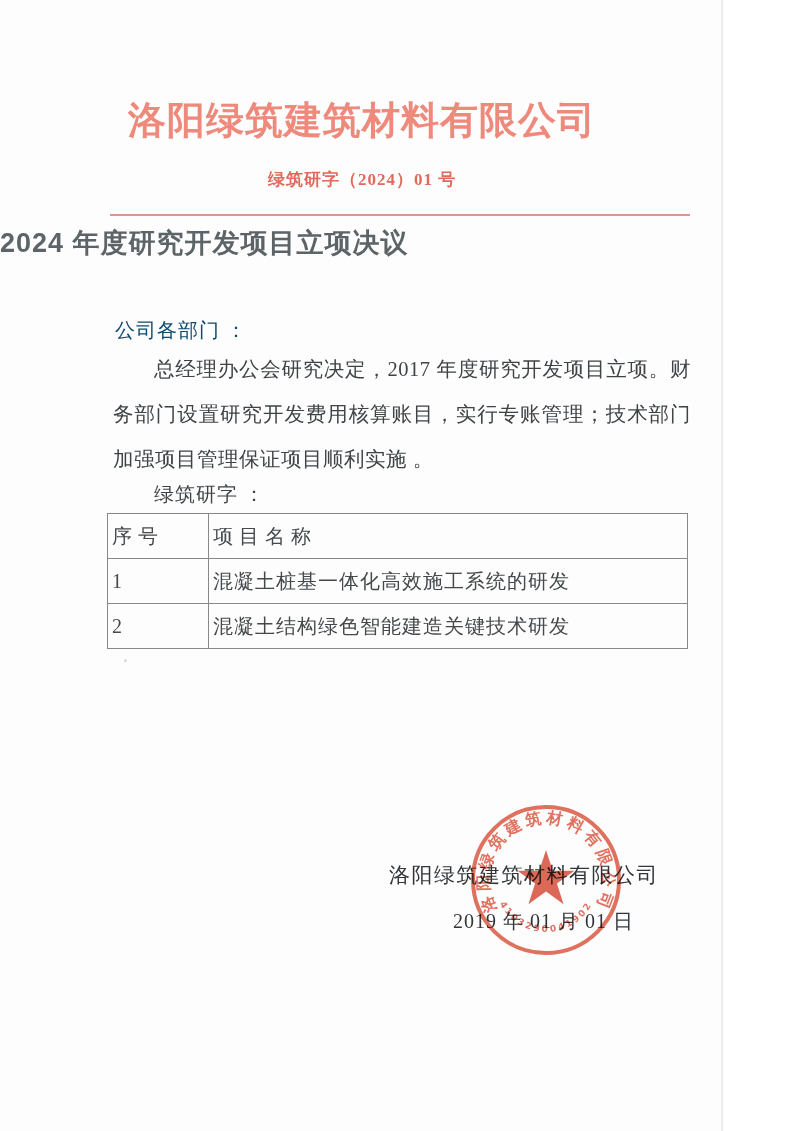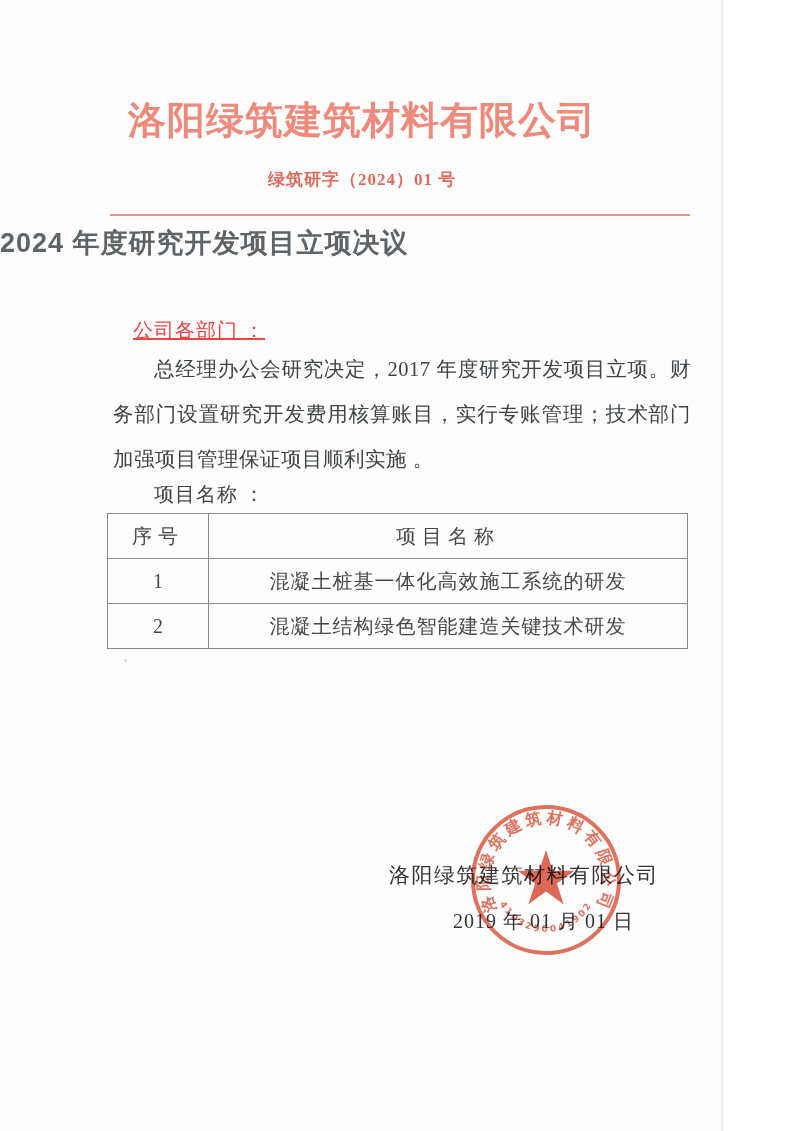--- a/index.html
+++ b/index.html
@@ -55,26 +55,25 @@
     width: 100%;
     font-family: "Liberation Sans", sans-serif;
     font-size: 27px;
     font-weight: 700;
     letter-spacing: 1px;
     color: #5d6468;
     line-height: 32px;
   }
   .salutation {
     position: absolute;
-    top: 318px; left: 133px;
-    font-size: 20px;
-    color: #ef4444;
+    top: 318px; left: 115px;
+    font-size: 20px;
+    color: #0c4a6e;
     letter-spacing: 1px;
     line-height: 24px;
-    text-decoration: underline;
   }
   .body-para {
     position: absolute;
     top: 347px; left: 113px;
     width: 578px;
     font-size: 20.5px;
     color: #3e4346;
     line-height: 45px;
     text-indent: 2em;
     text-align: justify;
@@ -92,21 +91,21 @@
     position: absolute;
     top: 513px; left: 107px;
     width: 581px;
     border-collapse: collapse;
     font-size: 20px;
     color: #45494b;
   }
   .project-table th, .project-table td {
     border: 1.5px solid #85898b;
     height: 45px;
-    text-align: center;
+    text-align: left;
     vertical-align: middle;
     font-weight: 400;
     padding: 0 4px;
   }
   .project-table th { letter-spacing: 6px; }
   .project-table td.cell-name { letter-spacing: 1px; }
   .col-no { width: 101px; }
   .sig-company {
     position: absolute;
     top: 862px; left: 389px;
@@ -163,21 +162,21 @@
   <div class="doc-number">绿筑研字（2024）01 号</div>
 
   <div class="red-divider"></div>
 
   <div class="doc-title">2024 年度研究开发项目立项决议</div>
 
   <div class="salutation">公司各部门 ：</div>
 
   <p class="body-para">总经理办公会研究决定，2017 年度研究开发项目立项。财务部门设置研究开发费用核算账目，实行专账管理；技术部门加强项目管理保证项目顺利实施 。</p>
 
-  <div class="list-label">项目名称 ：</div>
+  <div class="list-label">绿筑研字 ：</div>
 
   <table class="project-table">
     <thead>
       <tr>
         <th class="col-no">序号</th>
         <th>项目名称</th>
       </tr>
     </thead>
     <tbody>
       <tr>

